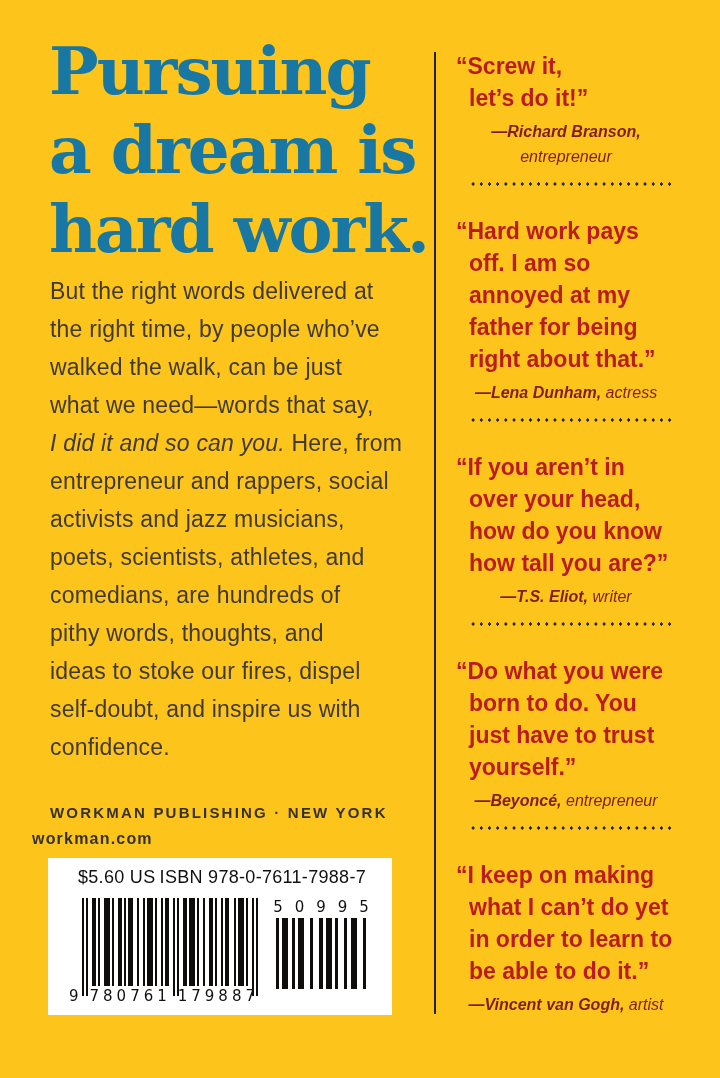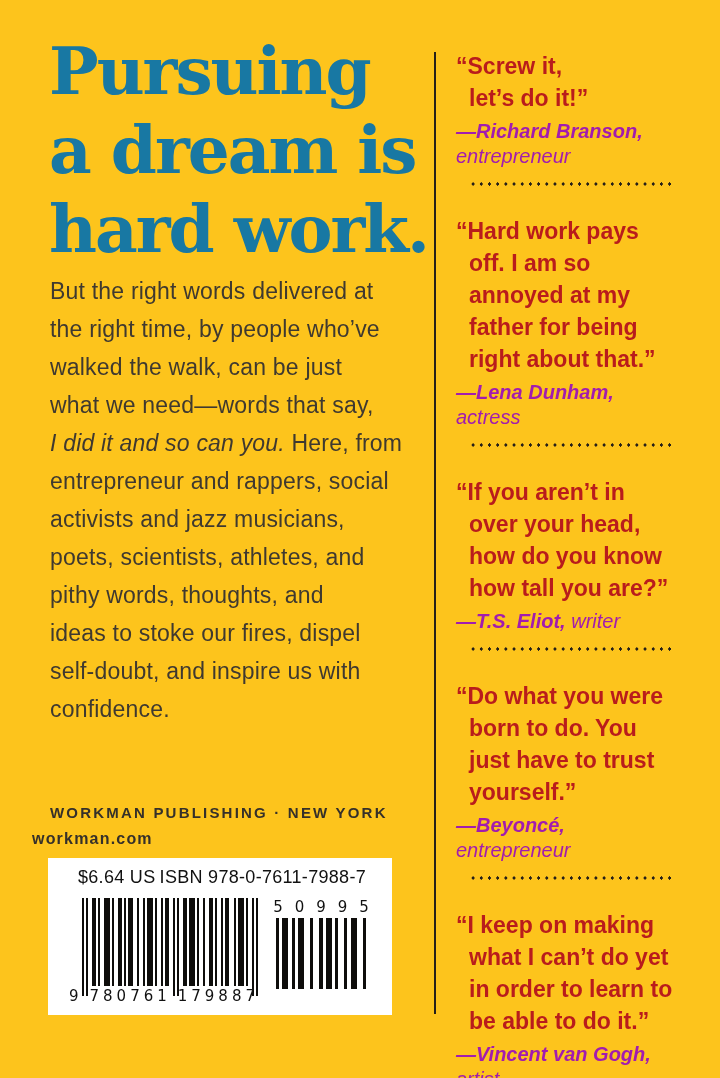--- a/index.html
+++ b/index.html
@@ -66,22 +66,22 @@
   }
   
   .quotes-col{position:absolute;left:456px;top:50px;width:224px;}
   .q-text{
     color:#b91c1c;font-weight:700;font-size:23px;line-height:32px;
     white-space:pre-line;
     padding-left:13px;text-indent:-13px;
     margin:0 0 5px 0;
   }
   .q-attr{
-    text-align:left;font-style:italic;color:#a21caf;
-    font-size:20px;line-height:25px;padding-right:4px;margin-bottom:13px;
+    text-align:center;font-style:italic;color:#7f1d1d;
+    font-size:16px;line-height:25px;padding-right:4px;margin-bottom:13px;
   }
   .q-attr .name{font-weight:700;}
   .dotted{
     height:4px;width:205px;margin-left:13px;margin-bottom:29px;
     background-image:radial-gradient(circle,#262019 1.5px,rgba(0,0,0,0) 1.6px);
     background-size:8.2px 4px;background-repeat:repeat-x;background-position:0 50%;
   }
 </style>
 </head>
 <body>
@@ -92,32 +92,33 @@
 
 <div class="body-copy">
   <div class="line">But the right words delivered at</div>
   <div class="line">the right time, by people who’ve</div>
   <div class="line">walked the walk, can be just</div>
   <div class="line">what we need—words that say,</div>
   <div class="line"><span class="it">I did it and so can you.</span><span> Here, from</span></div>
   <div class="line">entrepreneur and rappers, social</div>
   <div class="line">activists and jazz musicians,</div>
   <div class="line">poets, scientists, athletes, and</div>
+  <div class="line">comedians, are hundreds of</div>
   <div class="line">pithy words, thoughts, and</div>
   <div class="line">ideas to stoke our fires, dispel</div>
   <div class="line">self-doubt, and inspire us with</div>
   <div class="line">confidence.</div>
 </div>
 
 <div class="publisher">WORKMAN PUBLISHING · NEW YORK</div>
 <div class="website">workman.com</div>
 
 <div class="barcode-panel">
   <div class="price-row">
-    <span>$6.64 US</span>
+    <span>$5.60 US</span>
     <span>ISBN 978-0-7611-7988-7</span>
   </div>
   <div class="codes-row">
     <div class="ean">
       <div class="bars" id="main-bars">
           <div style="flex: 1 0 0px; background: rgb(14, 13, 11); height: 98px;"></div>
           <div style="flex: 1 0 0px;"></div>
           <div style="flex: 1 0 0px; background: rgb(14, 13, 11); height: 98px;"></div>
           <div style="flex: 2 0 0px;"></div>
           <div style="flex: 2 0 0px; background: rgb(14, 13, 11); height: 88px;"></div>

